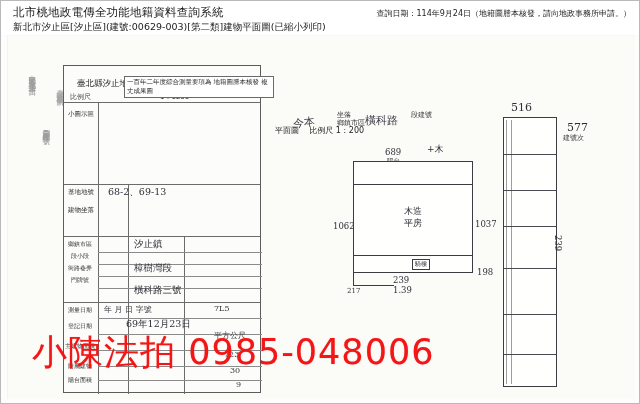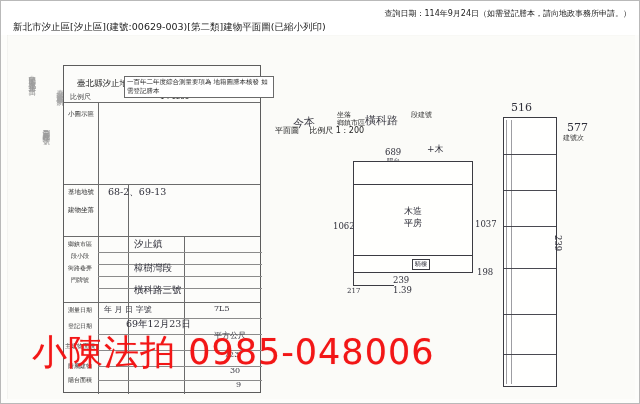--- a/index.html
+++ b/index.html
@@ -320,22 +320,23 @@
     line-height: 1;
     margin-left: 17px;
   }
 </style>
 </head>
 <body>
 
 <div id="page">
 
   <div class="hdr">
+    <div class="hdr-title">北市桃地政電傳全功能地籍資料查詢系統</div>
     <div class="hdr-sub">新北市汐止區[汐止區](建號:00629-003)[第二類]建物平面圖(已縮小列印)</div>
-    <div class="hdr-right">查詢日期：114年9月24日（如需登記謄本，請向地政事務所申請。）</div>
+    <div class="hdr-right">查詢日期：114年9月24日（地籍圖謄本核發，請向地政事務所申請。）</div>
   </div>
 
   <div class="scan">
 
     <div class="left-strip">
       <div class="vtext v1">中華民國六十九年十二月二十三日</div>
       <div class="vtext v2">測量日期及收件字號</div>
       <div class="vtext v3">臺北縣汐止地政事務所</div>
     </div>
 
@@ -383,21 +384,21 @@
       <div class="handbig" style="left:70px; top:196px;">樟樹灣段</div>
       <div class="handbig" style="left:70px; top:218px;">橫科路三號</div>
       <div class="hand" style="left:40px; top:238px;">年 月 日 字號</div>
       <div class="hand" style="left:150px; top:238px;">7L5</div>
       <div class="handbig" style="left:62px; top:252px;">69年12月23日</div>
       <div class="hand" style="left:150px; top:264px;">平方公尺</div>
       <div class="hand" style="left:160px; top:284px;">723</div>
       <div class="hand" style="left:166px; top:300px;">30</div>
       <div class="hand" style="left:172px; top:314px;">9</div>
 
-      <div class="form-topline">一百年二年度綜合測量要項為 地籍圖謄本核發 如需登記謄本</div>
+      <div class="form-topline">一百年二年度綜合測量要項為 地籍圖謄本核發 複丈成果圖</div>
     </div>
 
     <div class="mid-note1">今本</div>
     <div class="mid-note2">
       <span>坐落</span><br>
       <span>鄉鎮市區</span>
     </div>
     <div class="mid-note3">橫科路</div>
     <div class="mid-note4">
       <span>段建號</span>

